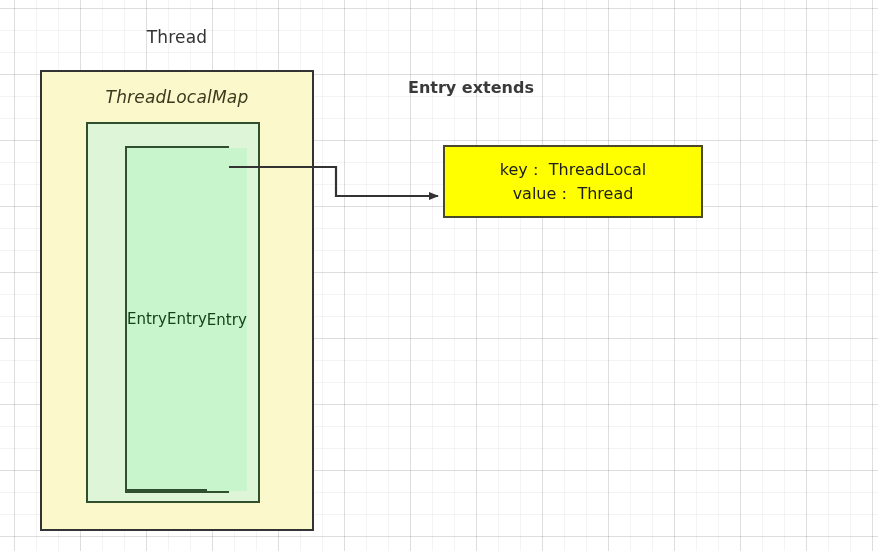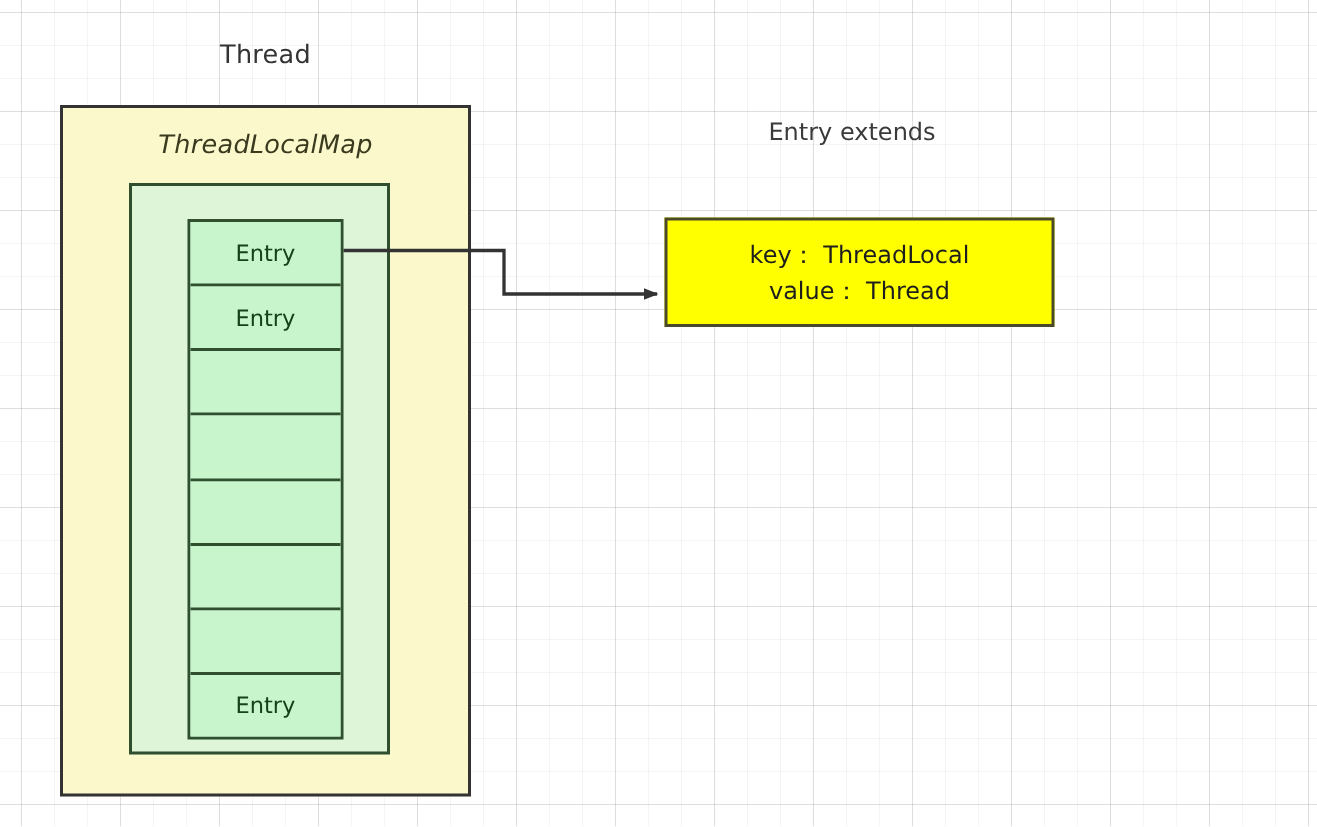--- a/index.html
+++ b/index.html
@@ -76,21 +76,21 @@
     box-sizing: border-box;
   }
 
   
   #entry-table {
     left: 125px;
     top: 146px;
     width: 104px;
     height: 347px;
     display: flex;
-    flex-direction: column;
+    flex-direction: row;
     border: 2px solid #2f4f2f;
     box-sizing: border-box;
     background: #c9f5cd;
   }
   .entry-cell {
     flex: 1 1 0;
     background: #c9f5cd;
     border-bottom: 2px solid #2f4f2f;
     display: flex;
     align-items: center;
@@ -108,24 +108,24 @@
     width: 878px;
     height: 551px;
     pointer-events: none;
   }
 
   
   #entry-caption {
     left: 408px;
     top: 75px;
     width: 320px;
-    text-align: center;
     font-size: 16px;
     line-height: 25px;
     color: #3a3a3a;
+    font-weight: bold;
   }
   #entry-caption div { white-space: nowrap; }
 
   
   #entry-detail-box {
     left: 443px;
     top: 145px;
     width: 260px;
     height: 73px;
     background: #ffff00;

